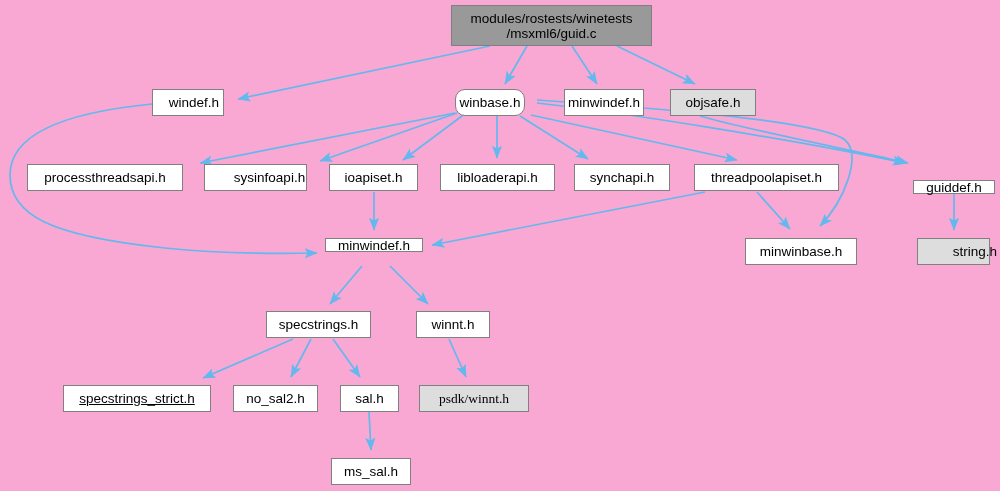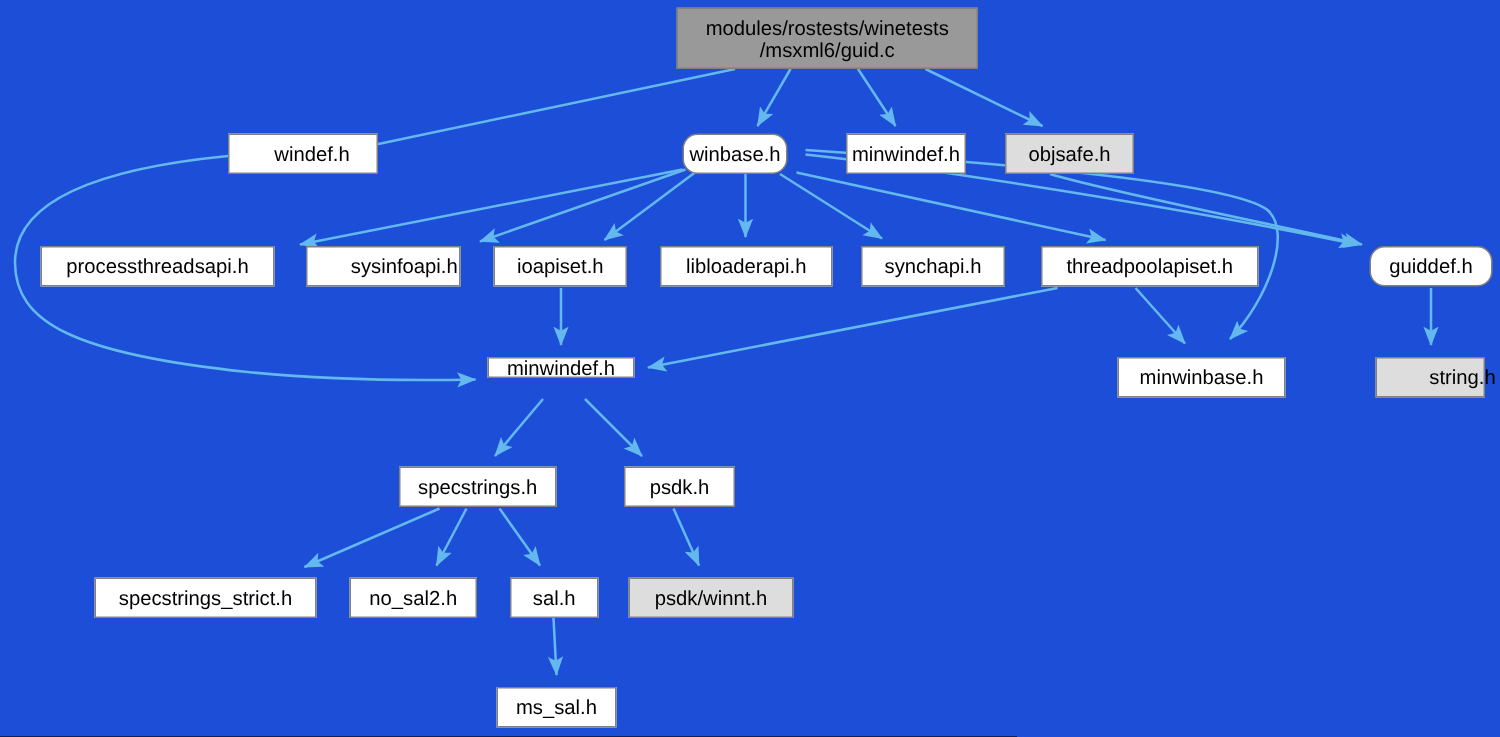--- a/index.html
+++ b/index.html
@@ -1,16 +1,16 @@
 <!DOCTYPE html>
 <html><head>
 <meta charset="utf-8">
 <style>
   html,body{margin:0;padding:0;background:#000;}
-  #graph-root{position:relative;width:1000px;height:491px;background:#1d4ed8;overflow:hidden;
+  #graph-root{position:relative;width:1000px;height:491px;background:#f9a8d4;overflow:hidden;
     font-family:"Liberation Sans","DejaVu Sans",sans-serif;}
   svg#edges{position:absolute;left:0;top:0;width:1000px;height:491px;}
   .node{position:absolute;box-sizing:border-box;border:1px solid #808080;
     background:#ffffff;color:#000000;display:flex;align-items:center;justify-content:center;
     text-align:center;font-size:13.5px;line-height:15px;white-space:pre;}
   .node.fill-dark{background:#999999;}
   .node.fill-light{background:#dddddd;}
 </style>
 </head>
 <body>
@@ -46,35 +46,35 @@
         <path d="M 293,339 L 203,378" stroke="#63b8ee" marker-end="url(#arrow)"></path>
         <path d="M 311,339 L 291,377" stroke="#63b8ee" marker-end="url(#arrow)"></path>
         <path d="M 333,339 L 360,377" stroke="#63b8ee" marker-end="url(#arrow)"></path>
         <path d="M 449,339 L 466,377" stroke="#63b8ee" marker-end="url(#arrow)"></path>
         <path d="M 369,412 L 371,450" stroke="#63b8ee" marker-end="url(#arrow)"></path>
       </g>
   </svg>
   <div id="node-layer">
       <div class="node fill-dark" style="left: 451px; top: 5px; width: 201px; height: 41px; border-color: rgb(128, 128, 128);">modules/rostests/winetests
 /msxml6/guid.c</div>
-      <div class="node " style="left: 152px; top: 89px; width: 100px; height: 27px; border-color: rgb(128, 128, 128); padding-left: 12px;">windef.h</div>
+      <div class="node " style="left: 152px; top: 89px; width: 72px; height: 27px; border-color: rgb(128, 128, 128); padding-left: 12px;">windef.h</div>
       <div class="node " style="left: 455px; top: 89px; width: 70px; height: 27px; border-color: rgb(128, 128, 128); border-radius: 10px;">winbase.h</div>
       <div class="node " style="left: 564px; top: 89px; width: 80px; height: 27px; border-color: rgb(128, 128, 128);">minwindef.h</div>
       <div class="node fill-light" style="left: 670px; top: 89px; width: 86px; height: 27px; border-color: rgb(128, 128, 128);">objsafe.h</div>
       <div class="node " style="left: 27px; top: 164px; width: 156px; height: 27px; border-color: rgb(128, 128, 128);">processthreadsapi.h</div>
       <div class="node " style="left: 204px; top: 164px; width: 103px; height: 27px; border-color: rgb(128, 128, 128); padding-left: 28px;">sysinfoapi.h</div>
       <div class="node " style="left: 329px; top: 164px; width: 89px; height: 27px; border-color: rgb(128, 128, 128);">ioapiset.h</div>
       <div class="node " style="left: 440px; top: 164px; width: 115px; height: 27px; border-color: rgb(128, 128, 128);">libloaderapi.h</div>
       <div class="node " style="left: 574px; top: 164px; width: 96px; height: 27px; border-color: rgb(128, 128, 128);">synchapi.h</div>
       <div class="node " style="left: 694px; top: 164px; width: 145px; height: 27px; border-color: rgb(128, 128, 128);">threadpoolapiset.h</div>
-      <div class="node " style="left: 913px; top: 164px; width: 82px; height: 27px; border-color: rgb(128, 128, 128); border-radius: 10px;">guiddef.h</div>
+      <div class="node " style="left: 913px; top: 180px; width: 82px; height: 14px; border-color: rgb(128, 128, 128);">guiddef.h</div>
       <div class="node " style="left: 325px; top: 238px; width: 98px; height: 14px; border-color: rgb(128, 128, 128);">minwindef.h</div>
       <div class="node " style="left: 745px; top: 238px; width: 112px; height: 27px; border-color: rgb(128, 128, 128);">minwinbase.h</div>
       <div class="node fill-light" style="left: 917px; top: 238px; width: 73px; height: 27px; border-color: rgb(128, 128, 128); padding-left: 43px;">string.h</div>
       <div class="node " style="left: 266px; top: 311px; width: 105px; height: 27px; border-color: rgb(128, 128, 128);">specstrings.h</div>
-      <div class="node " style="left: 416px; top: 311px; width: 74px; height: 27px; border-color: rgb(128, 128, 128);">psdk.h</div>
-      <div class="node " style="left: 63px; top: 385px; width: 148px; height: 27px; border-color: rgb(128, 128, 128);">specstrings_strict.h</div>
+      <div class="node " style="left: 416px; top: 311px; width: 74px; height: 27px; border-color: rgb(128, 128, 128);">winnt.h</div>
+      <div class="node " style="left: 63px; top: 385px; width: 148px; height: 27px; border-color: rgb(128, 128, 128); text-decoration: underline;">specstrings_strict.h</div>
       <div class="node " style="left: 233px; top: 385px; width: 85px; height: 27px; border-color: rgb(128, 128, 128);">no_sal2.h</div>
       <div class="node " style="left: 340px; top: 385px; width: 59px; height: 27px; border-color: rgb(128, 128, 128);">sal.h</div>
-      <div class="node fill-light" style="left: 419px; top: 385px; width: 110px; height: 27px; border-color: rgb(128, 128, 128);">psdk/winnt.h</div>
+      <div class="node fill-light" style="left: 419px; top: 385px; width: 110px; height: 27px; border-color: rgb(128, 128, 128); font-family: Liberation Serif, serif;">psdk/winnt.h</div>
       <div class="node " style="left: 331px; top: 458px; width: 80px; height: 27px; border-color: rgb(128, 128, 128);">ms_sal.h</div>
     </div>
 </div>
 
 </body></html>

